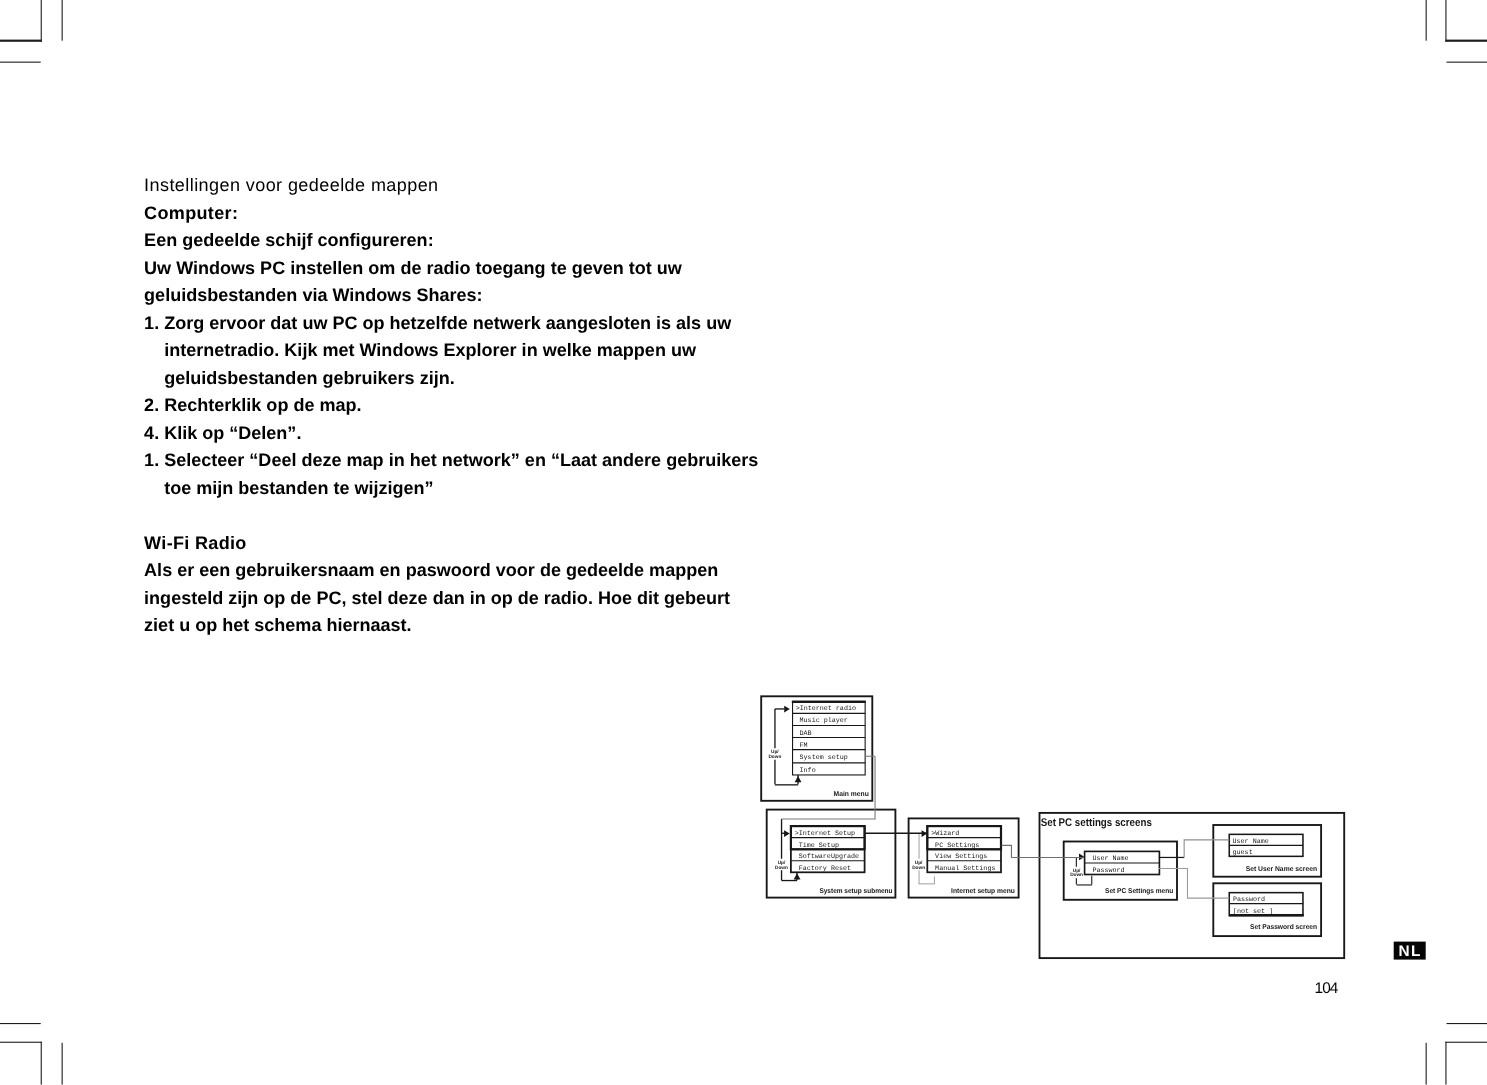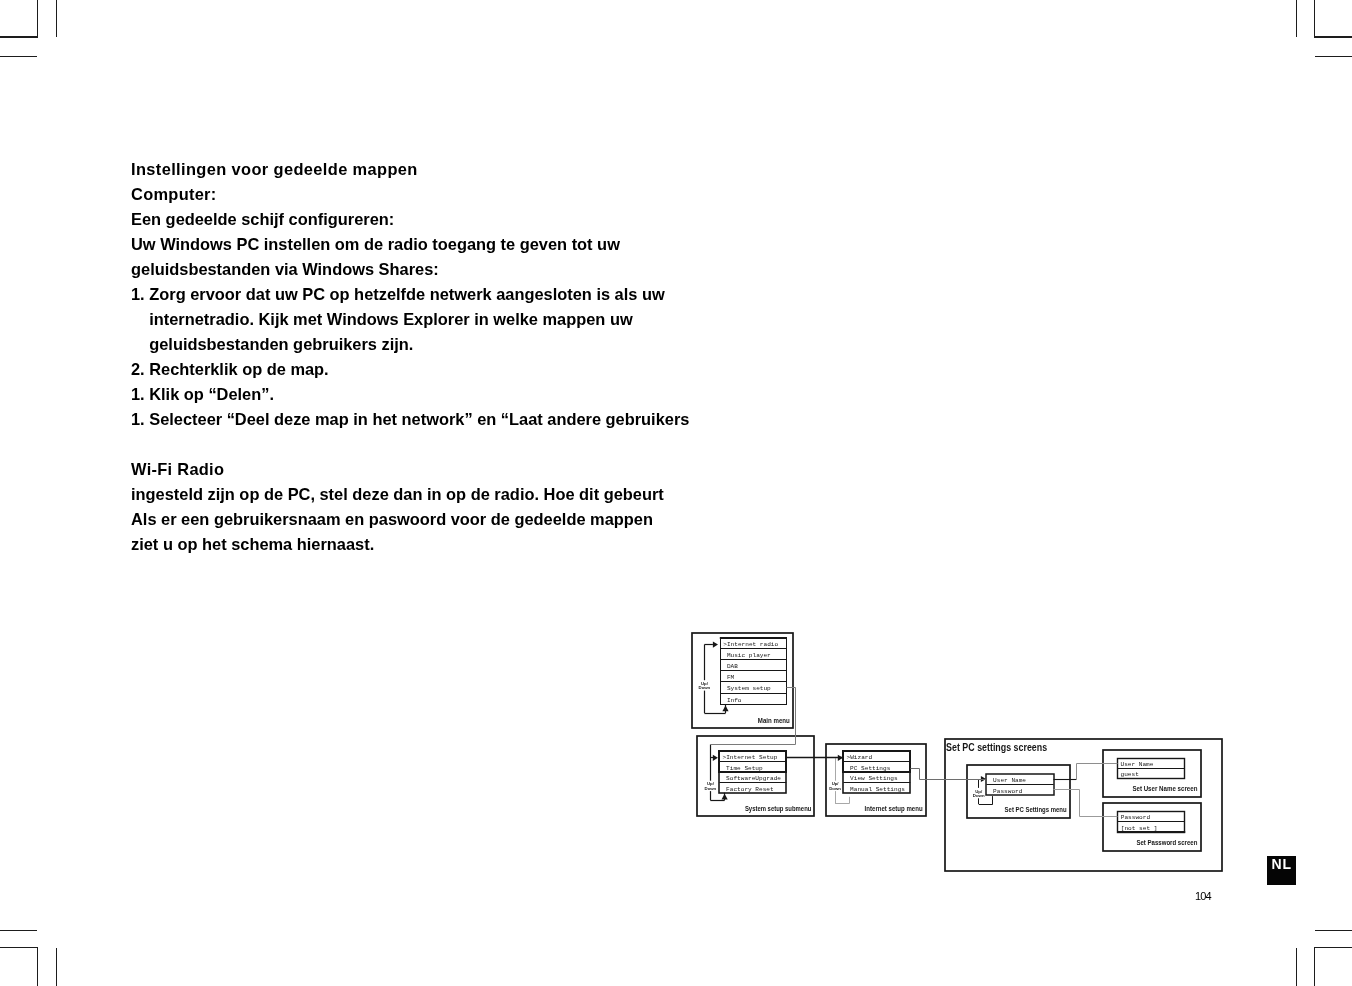--- a/index.html
+++ b/index.html
@@ -5,25 +5,25 @@
 <style>
   html,body{margin:0;padding:0;}
   body{width:1352px;height:986px;background:#ffffff;font-family:"Liberation Sans",sans-serif;color:#000;overflow:hidden;position:relative;}
   .page{position:absolute;left:0;top:0;width:1352px;height:986px;}
   .textcol,.pageno,.nl{-webkit-font-smoothing:antialiased;will-change:transform;transform:translateZ(0);backface-visibility:hidden;}
 
   .cm{position:absolute;background:#1d1d1d;}
 
   .textcol{position:absolute;left:131px;top:157px;width:600px;}
   .ln{font-size:16.4px;line-height:25px;white-space:pre;height:25px;font-weight:bold;}
-  .ln.b{font-weight:bold;letter-spacing:0.38px;}
+  .ln.b{font-weight:normal;letter-spacing:0.38px;}
   .ln.bi{font-weight:bold;letter-spacing:0.3px;}
 
-  .pageno{position:absolute;left:1195px;top:890px;font-size:11px;letter-spacing:-0.85px;}
-  .nl{position:absolute;left:1267.3px;top:855.9px;width:28.6px;height:29px;background:#050505;color:#fff;font-size:14px;font-weight:bold;text-align:center;line-height:17.4px;letter-spacing:1.1px;text-indent:1.1px;}
+  .pageno{position:absolute;left:1195px;top:890px;font-size:14px;letter-spacing:-0.85px;}
+  .nl{position:absolute;left:1267.3px;top:855.9px;width:28.6px;height:16px;background:#050505;color:#fff;font-size:14px;font-weight:bold;text-align:center;line-height:17.4px;letter-spacing:1.1px;text-indent:1.1px;}
 
   svg.diagram{position:absolute;left:0;top:0;width:1352px;height:986px;}
   svg.diagram{will-change:transform;}
   svg.diagram text{-webkit-font-smoothing:antialiased;}
   .mono{font-family:"Liberation Mono",monospace;}
   .lbl{font-family:"Liberation Sans",sans-serif;font-weight:bold;}
 </style>
 </head>
 <body>
 
@@ -52,26 +52,27 @@
   <div class="textcol" id="textcol">
       <div class="ln b">Instellingen voor gedeelde mappen</div>
       <div class="ln bi">Computer:</div>
       <div class="ln ">Een gedeelde schijf configureren:</div>
       <div class="ln ">Uw Windows PC instellen om de radio toegang te geven tot uw</div>
       <div class="ln ">geluidsbestanden via Windows Shares:</div>
       <div class="ln ">1. Zorg ervoor dat uw PC op hetzelfde netwerk aangesloten is als uw</div>
       <div class="ln ">    internetradio. Kijk met Windows Explorer in welke mappen uw</div>
       <div class="ln ">    geluidsbestanden gebruikers zijn.</div>
       <div class="ln ">2. Rechterklik op de map.</div>
-      <div class="ln ">1. Klik op “Delen”.</div>
+      <div class="ln ">4. Klik op “Delen”.</div>
       <div class="ln ">1. Selecteer “Deel deze map in het network” en “Laat andere gebruikers</div>
+      <div class="ln ">    toe mijn bestanden te wijzigen”</div>
       <div class="ln "> </div>
       <div class="ln bi">Wi-Fi Radio</div>
+      <div class="ln ">Als er een gebruikersnaam en paswoord voor de gedeelde mappen</div>
       <div class="ln ">ingesteld zijn op de PC, stel deze dan in op de radio. Hoe dit gebeurt</div>
-      <div class="ln ">Als er een gebruikersnaam en paswoord voor de gedeelde mappen</div>
       <div class="ln ">ziet u op het schema hiernaast.</div>
     </div>
 
   <svg class="diagram" viewBox="0 0 1352 986" id="diagram">
     <g id="dg-shapes" fill="none" stroke="#171717">
         <rect x="692" y="633" width="101" height="95" stroke-width="1.7" stroke="#171717"></rect>
         <rect x="720.5" y="637.5" width="66" height="67" stroke-width="1" stroke="#171717"></rect>
         <line x1="720.2" y1="648.5" x2="786.6" y2="648.5" stroke-width="1" stroke="#171717"></line>
         <line x1="720.2" y1="659.5" x2="786.6" y2="659.5" stroke-width="1" stroke="#171717"></line>
         <line x1="720.2" y1="670.5" x2="786.6" y2="670.5" stroke-width="1" stroke="#171717"></line>

